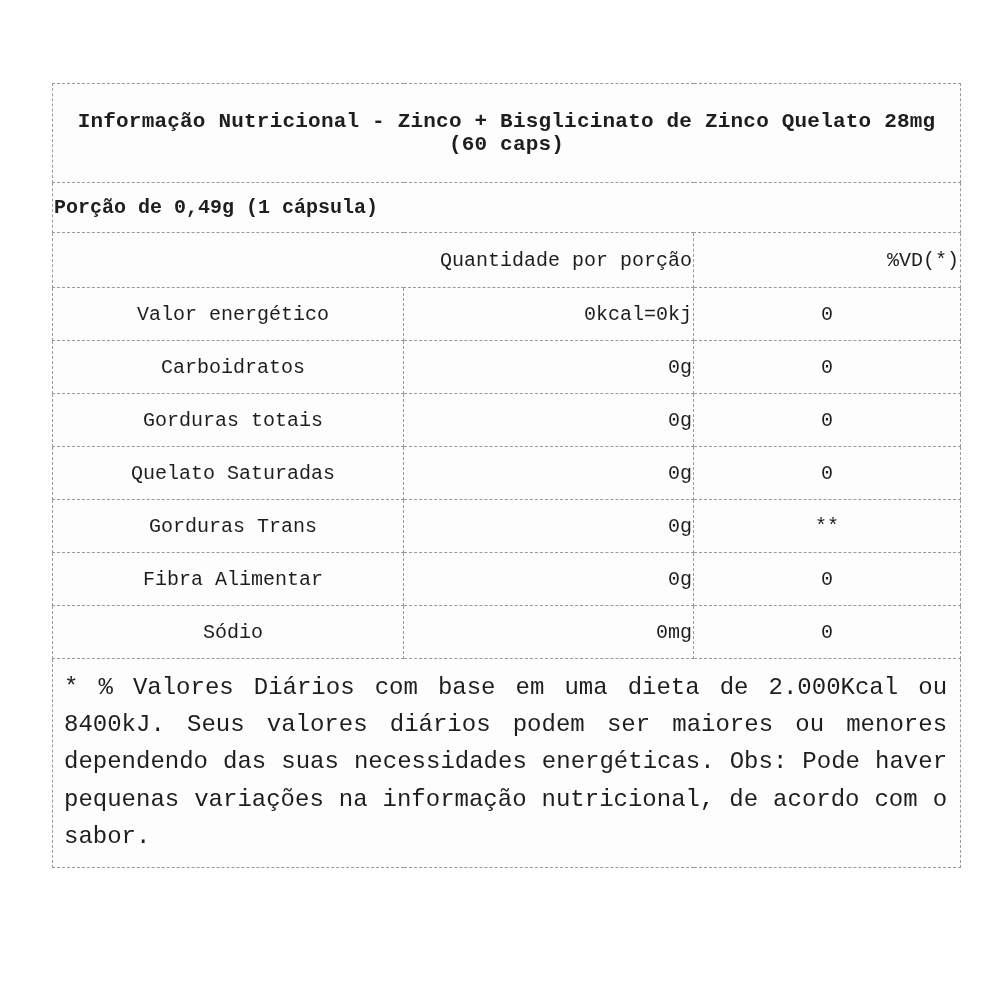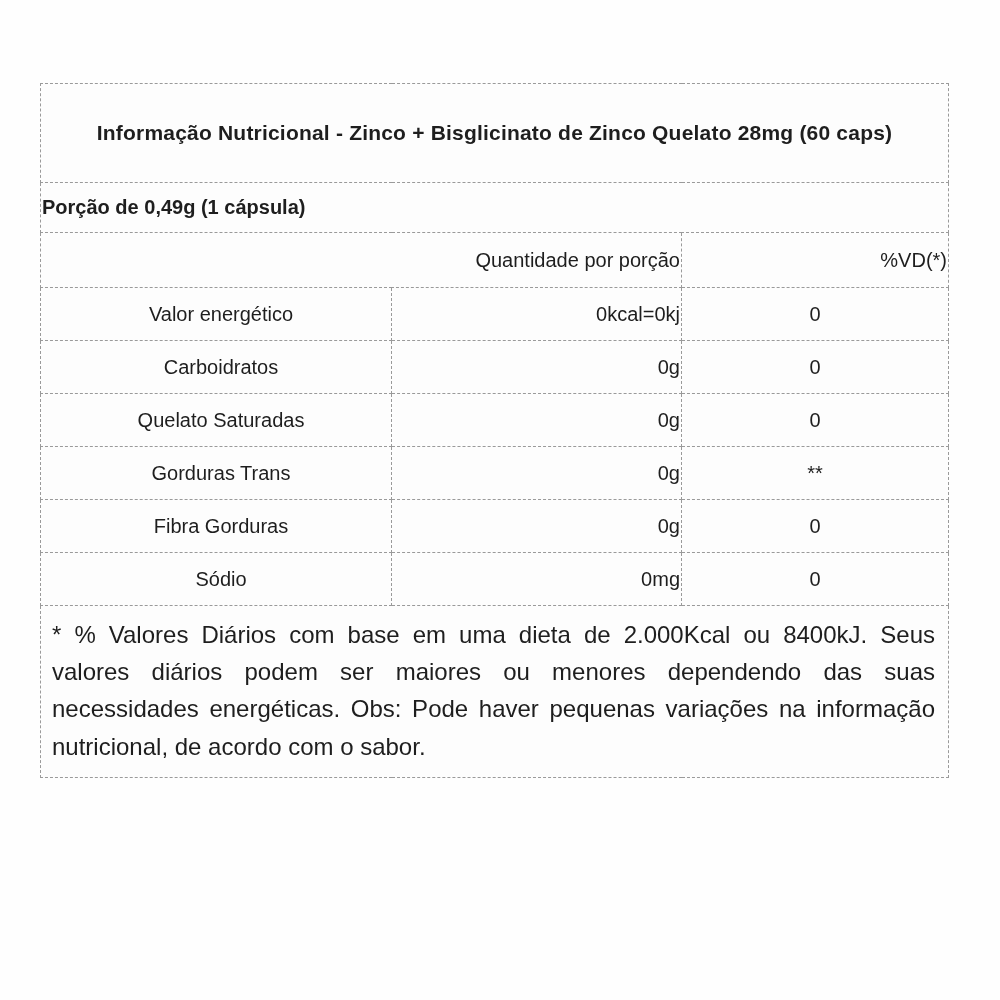--- a/index.html
+++ b/index.html
@@ -16,25 +16,26 @@
   }
   .canvas {
     position: relative;
     width: 1000px;
     height: 1000px;
     background: #fefefe;
     overflow: hidden;
   }
   table.nutri {
     position: absolute;
-    left: 40px;
+    left: 52px;
     top: 83px;
     width: 908px;
     border-collapse: collapse;
     table-layout: fixed;
+    font-family: Liberation Mono, monospace;
   }
   table.nutri td {
     border: 1px dashed #9a9a9a;
     vertical-align: middle;
     background: #fdfdfd;
   }
   td.title-cell {
     height: 98px;
     text-align: center;
     font-weight: bold;
@@ -100,31 +101,36 @@
         <td class="lbl">Valor energético</td>
         <td class="qty">0kcal=0kj</td>
         <td class="dv">0</td>
       </tr>
       <tr>
         <td class="lbl">Carboidratos</td>
         <td class="qty">0g</td>
         <td class="dv">0</td>
       </tr>
       <tr>
+        <td class="lbl">Gorduras totais</td>
+        <td class="qty">0g</td>
+        <td class="dv">0</td>
+      </tr>
+      <tr>
         <td class="lbl">Quelato Saturadas</td>
         <td class="qty">0g</td>
         <td class="dv">0</td>
       </tr>
       <tr>
         <td class="lbl">Gorduras Trans</td>
         <td class="qty">0g</td>
         <td class="dv">**</td>
       </tr>
       <tr>
-        <td class="lbl">Fibra Gorduras</td>
+        <td class="lbl">Fibra Alimentar</td>
         <td class="qty">0g</td>
         <td class="dv">0</td>
       </tr>
       <tr>
         <td class="lbl">Sódio</td>
         <td class="qty">0mg</td>
         <td class="dv">0</td>
       </tr>
 
       <tr>

